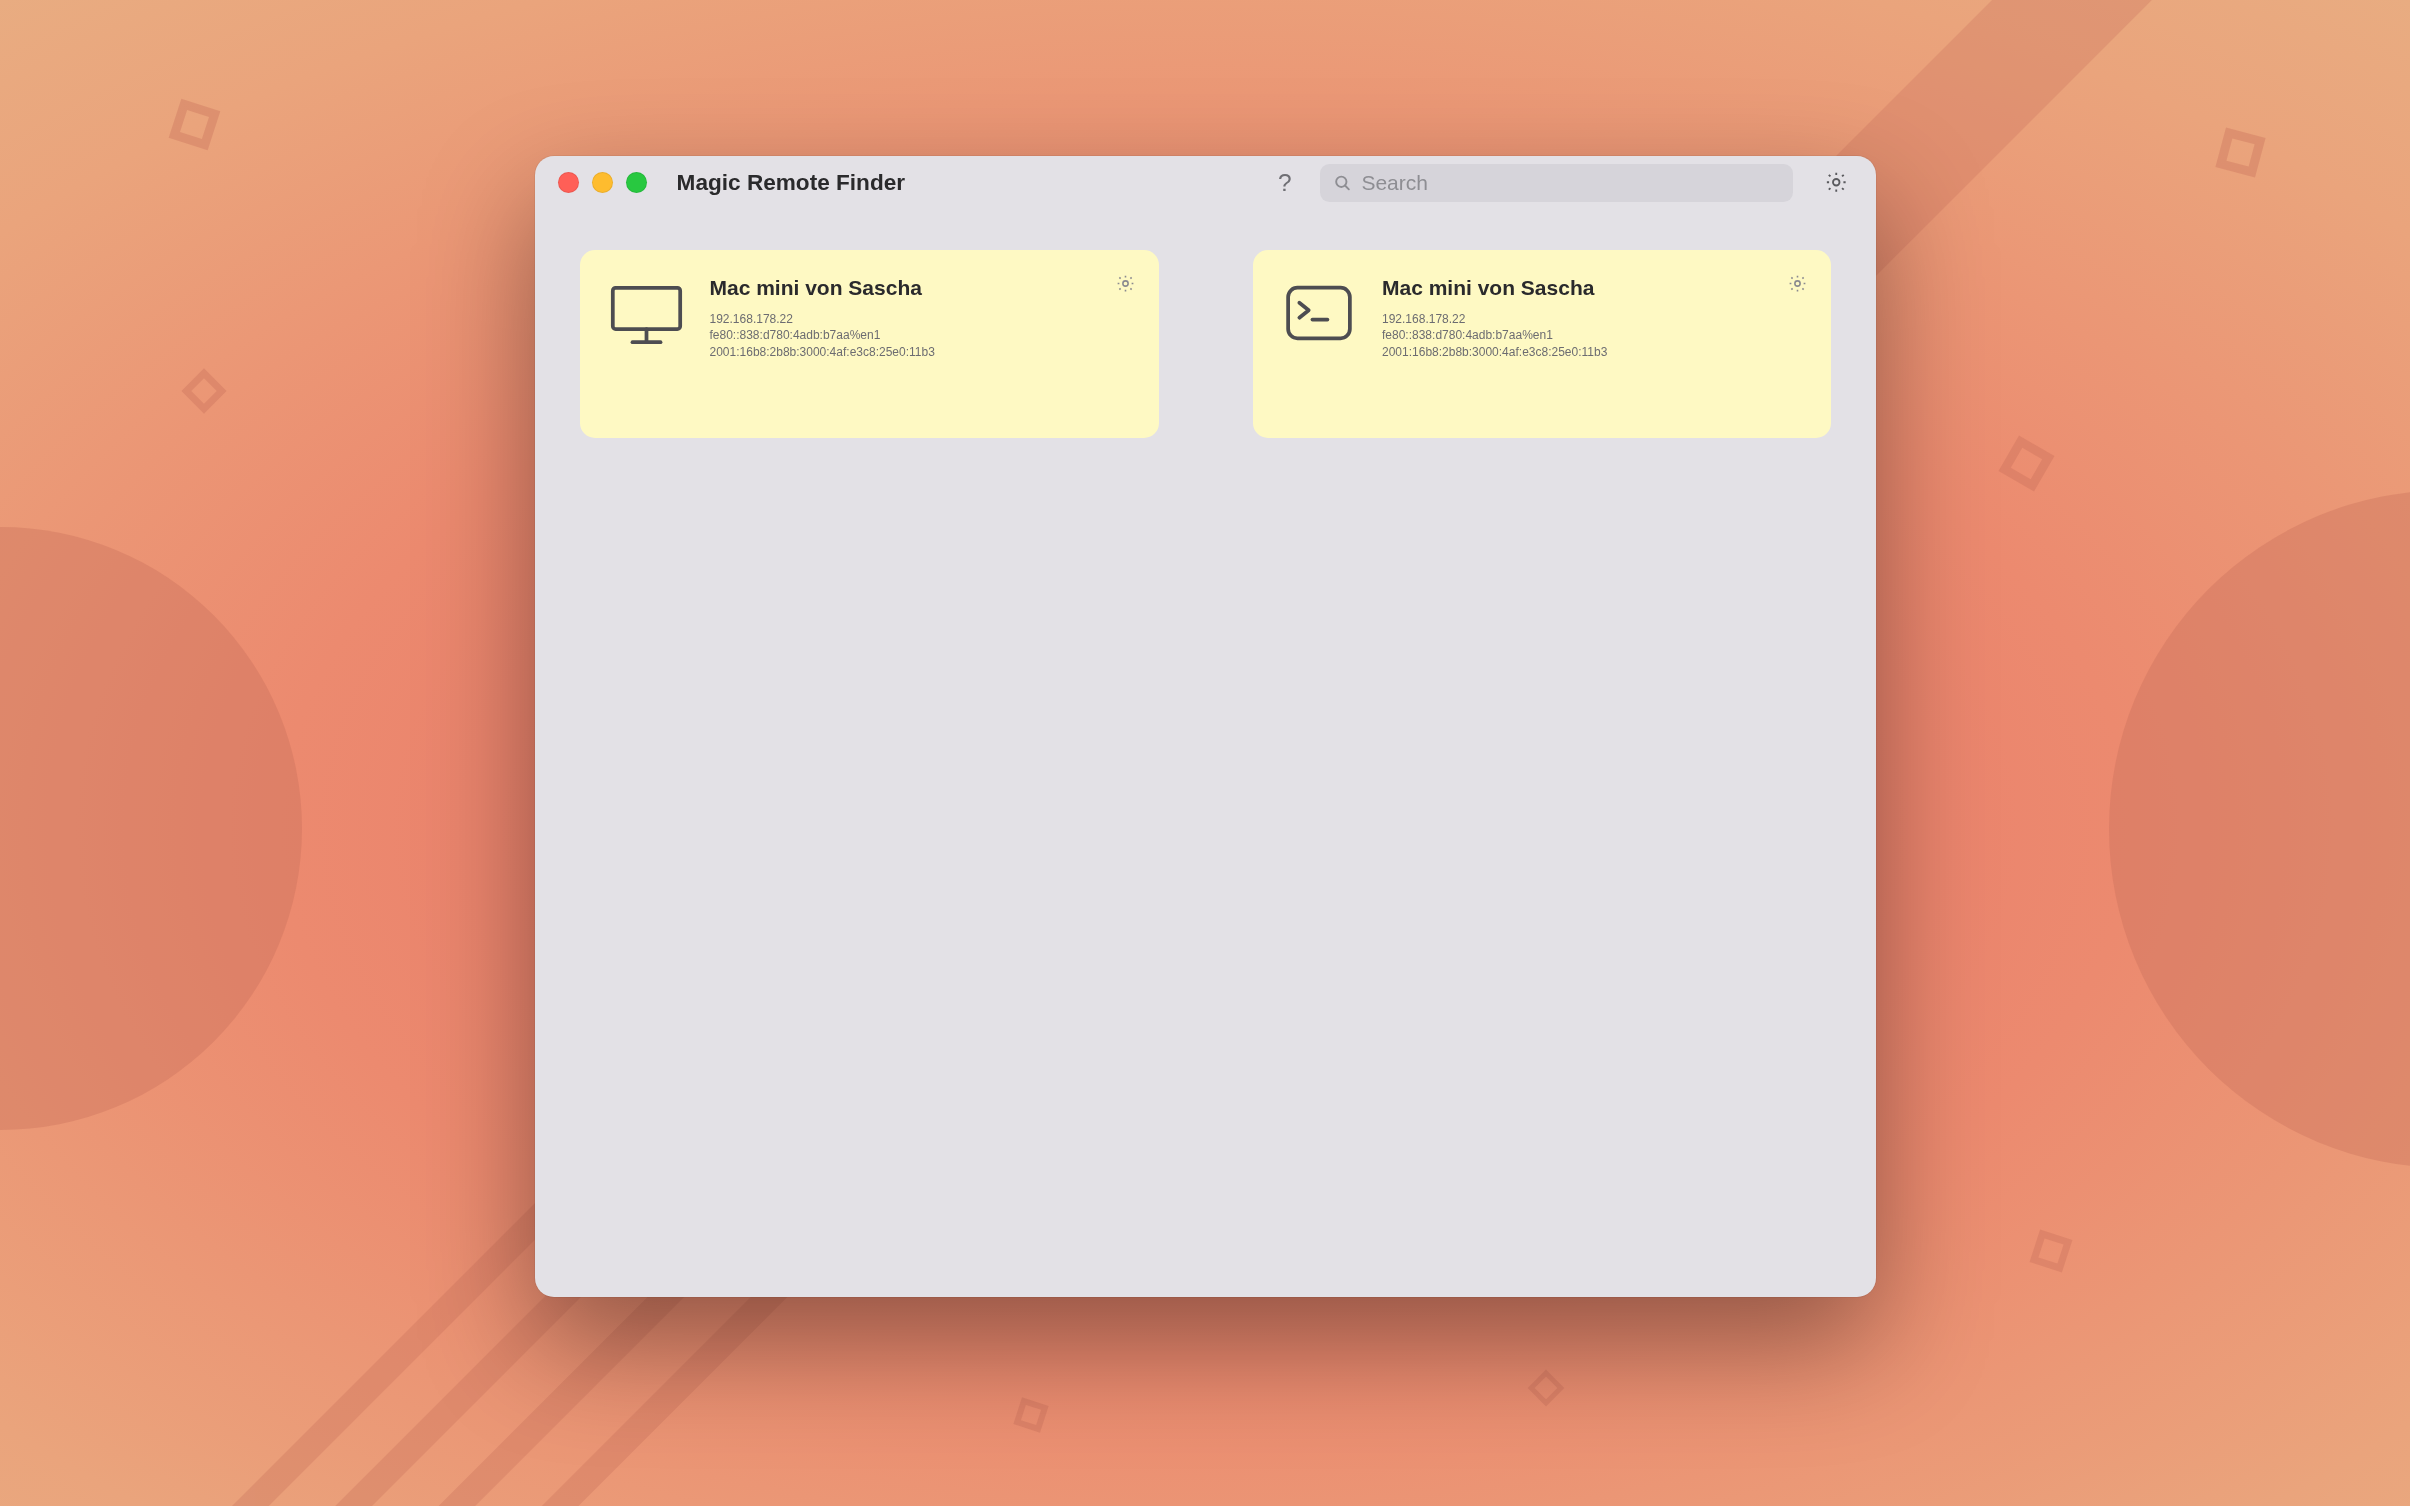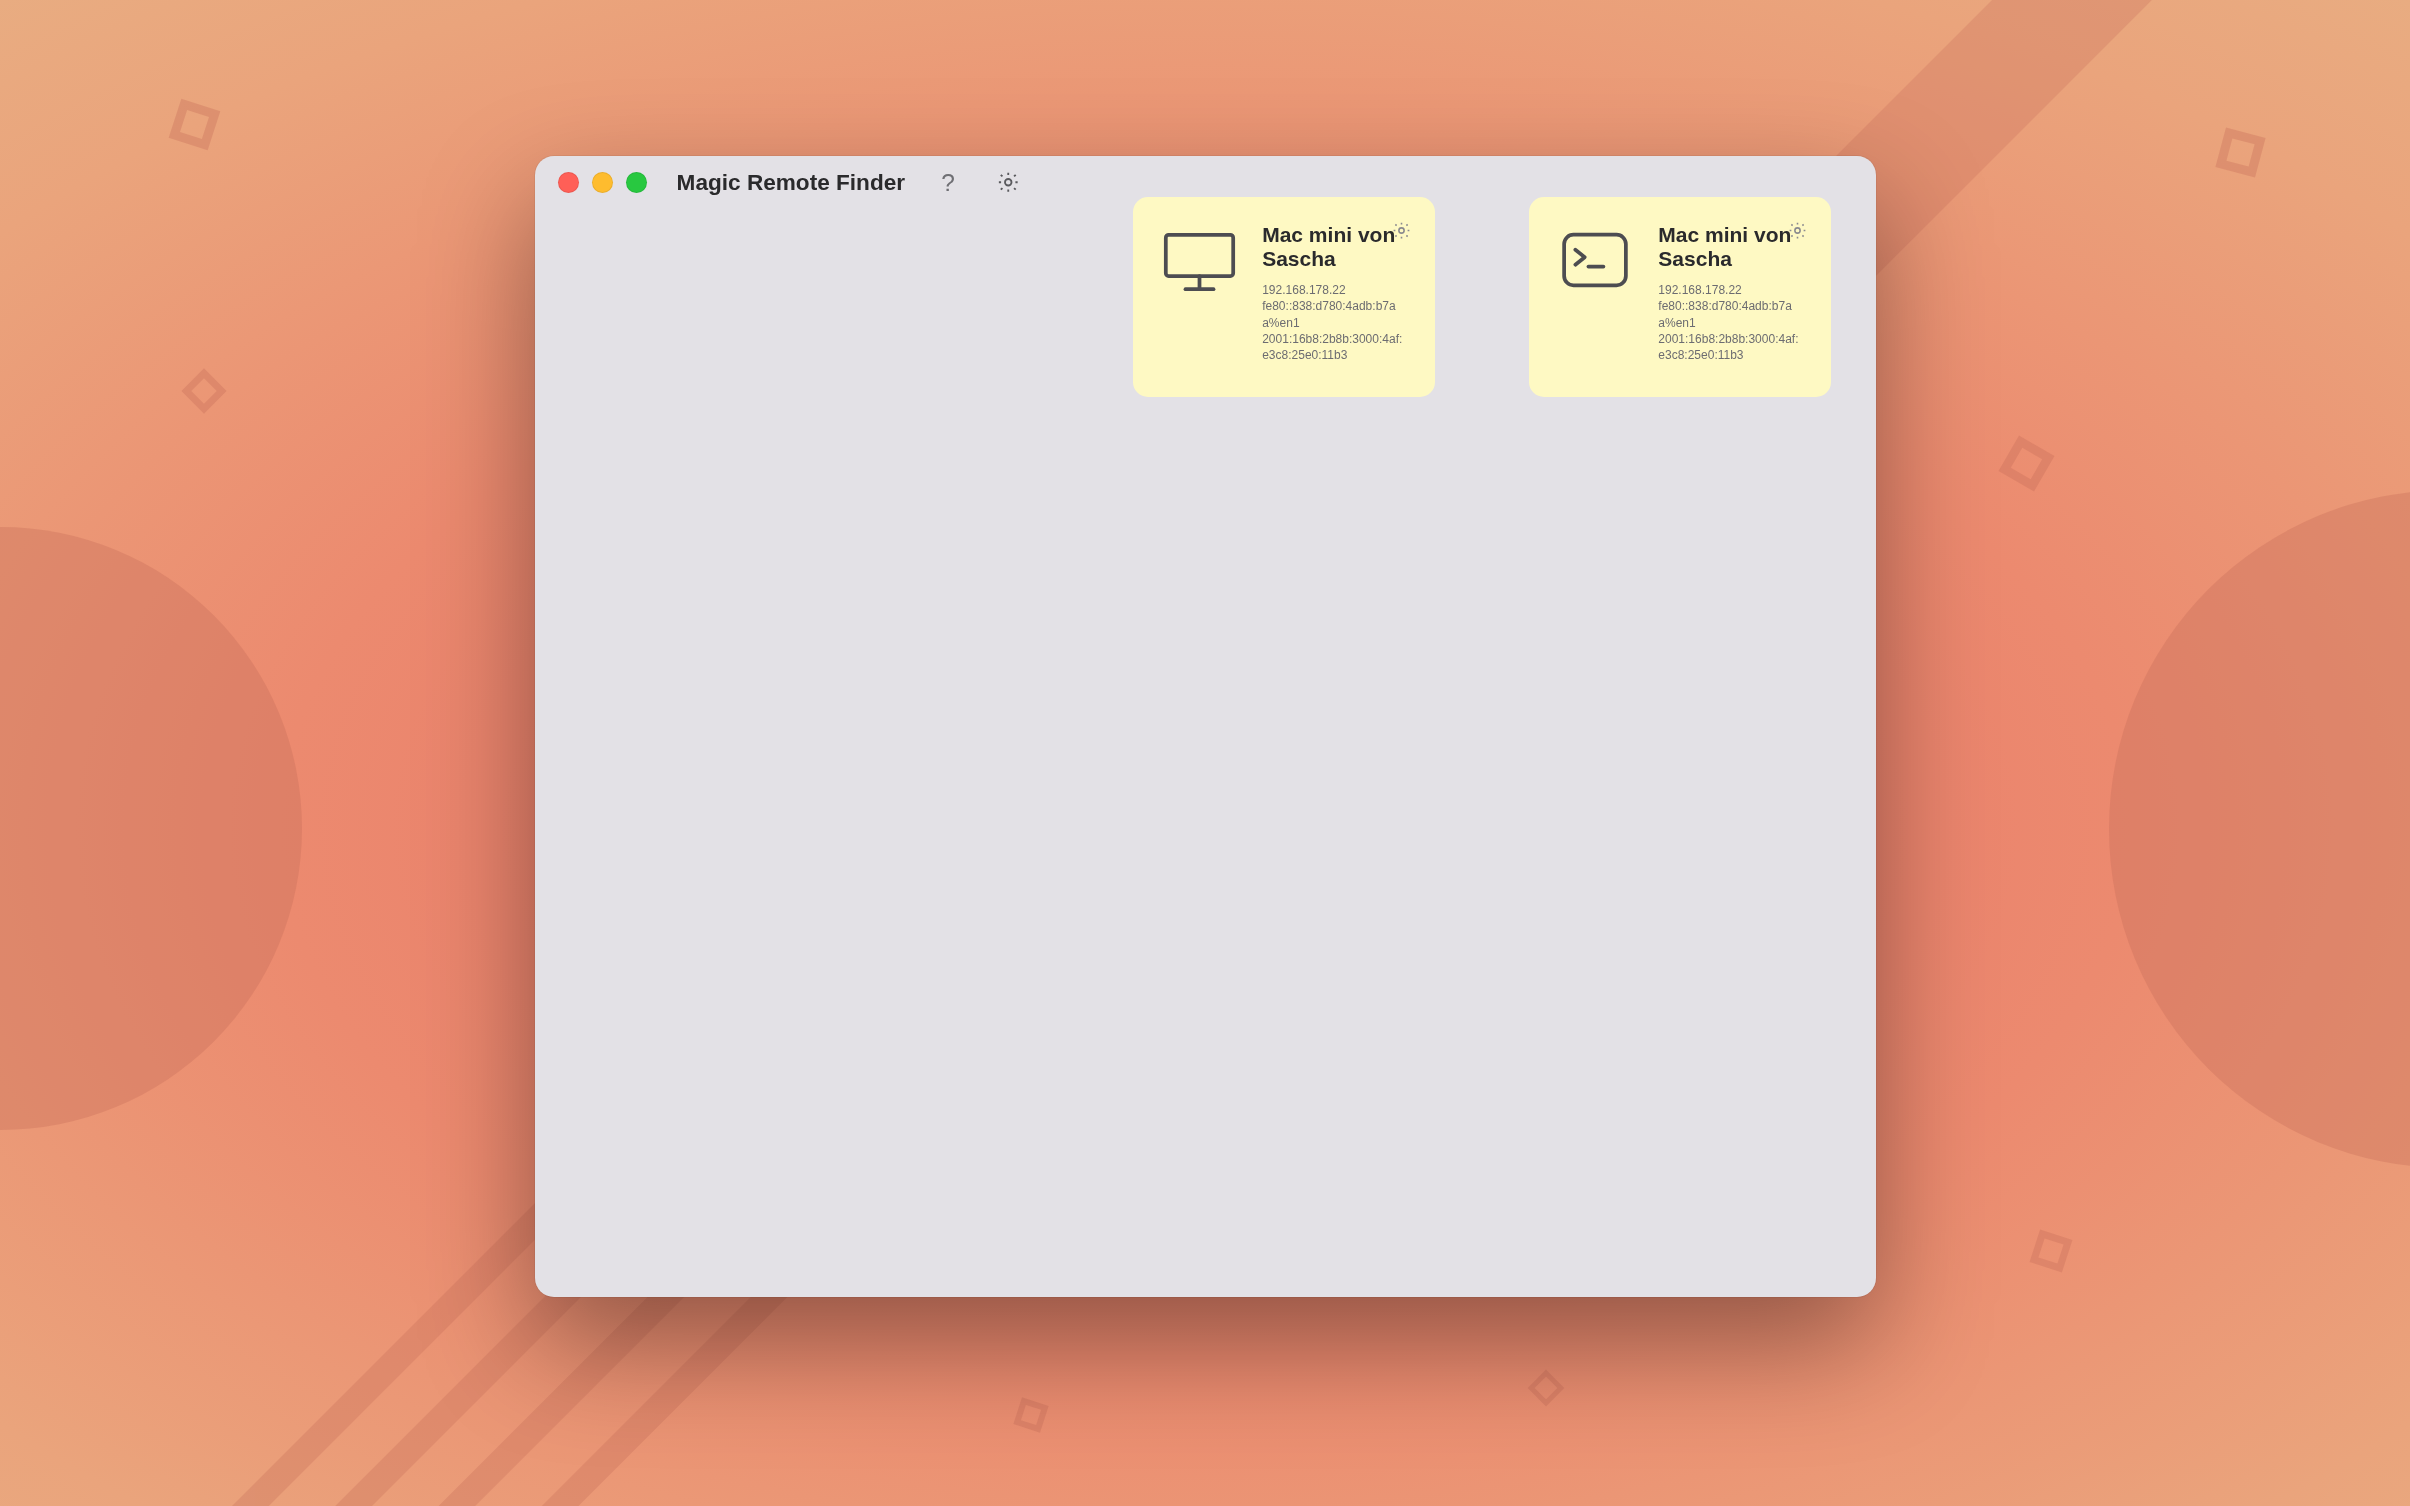--- a/index.html
+++ b/index.html
@@ -72,23 +72,22 @@
 
   
   .window {
     position: absolute;
     left: 535px; top: 156px;
     width: 1341px; height: 1141px;
     background: #e3e1e6;
     border-radius: 19px;
     box-shadow: 0 47px 113px rgba(0,0,0,0.38), 0 0 0 0.9px rgba(0,0,0,0.05);
     display: flex;
-    flex-direction: row;
+    flex-direction: column;
     overflow: hidden;
-    gap: 40px;
   }
 
   .titlebar {
     height: 53px;
     display: flex;
     align-items: center;
     padding: 0 22.6px 0 22.6px;
     gap: 13px;
   }
   .traffic-lights { display: flex; gap: 13px; align-items: center; }
@@ -226,20 +225,29 @@
       <div class="tl green"></div>
     </div>
     <div class="app-title">Magic Remote Finder</div>
 
     <div class="toolbar-spacer"></div>
 
     <div class="help-btn">
       <span>?</span>
     </div>
 
+    <div class="search-wrap">
+      <span class="search-icon">
+        <svg width="19" height="19" viewBox="0 0 24 24" fill="none" stroke="currentColor" stroke-width="2.4" stroke-linecap="round">
+          <circle cx="10.5" cy="10.5" r="6.5"></circle>
+          <line x1="20" y1="20" x2="15.2" y2="15.2"></line>
+        </svg>
+      </span>
+      <input class="search-input" type="text" placeholder="Search" style="">
+    </div>
 
     <div class="settings-btn">
       <span>
         <svg width="24.5" height="24.5" viewBox="0 0 24 24" fill="none" stroke="currentColor" stroke-width="1.8">
           <circle cx="12" cy="12" r="3.2"></circle>
           <path d="M12 2.8v2.2M12 19v2.2M4.7 4.7l1.6 1.6M17.7 17.7l1.6 1.6M2.8 12h2.2M19 12h2.2M4.7 19.3l1.6-1.6M17.7 6.3l1.6-1.6"></path>
         </svg>
       </span>
     </div>
   </div>

